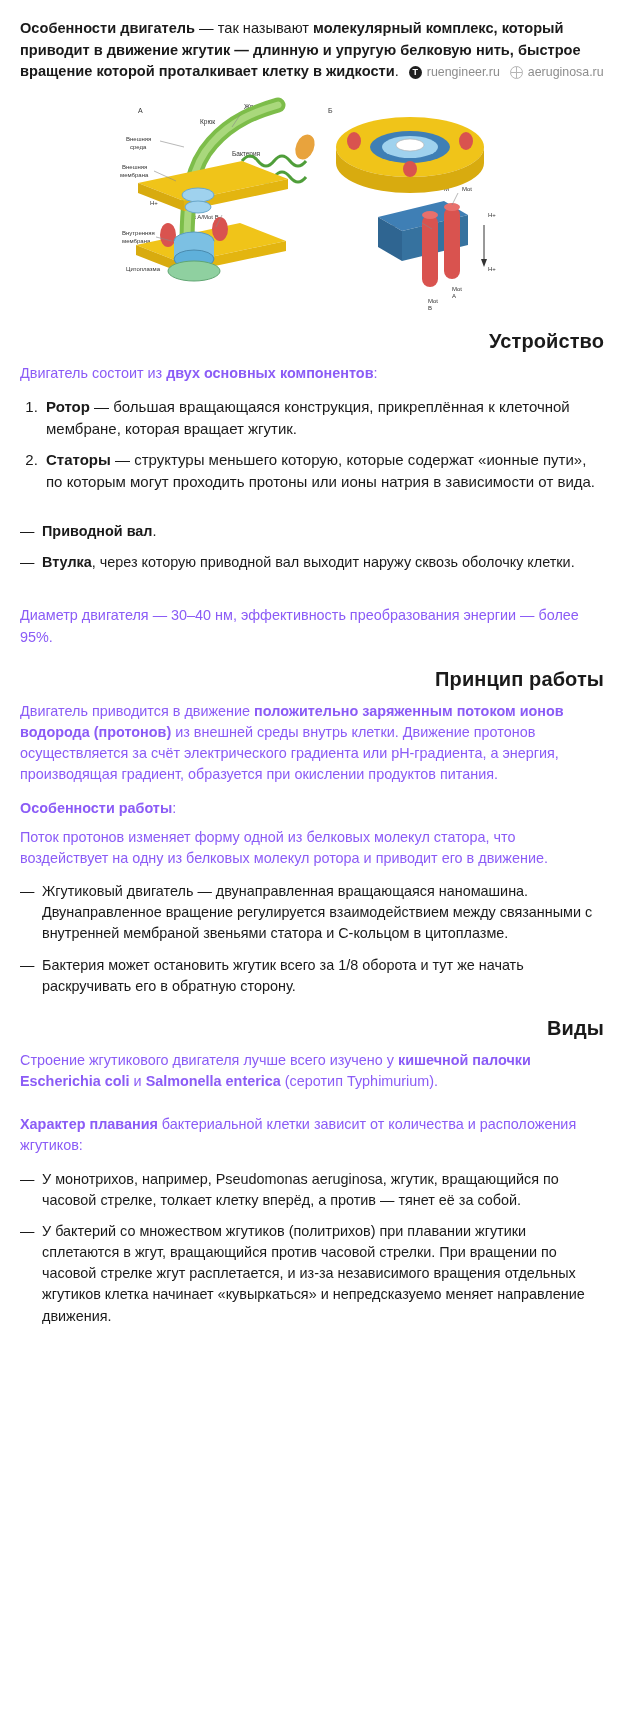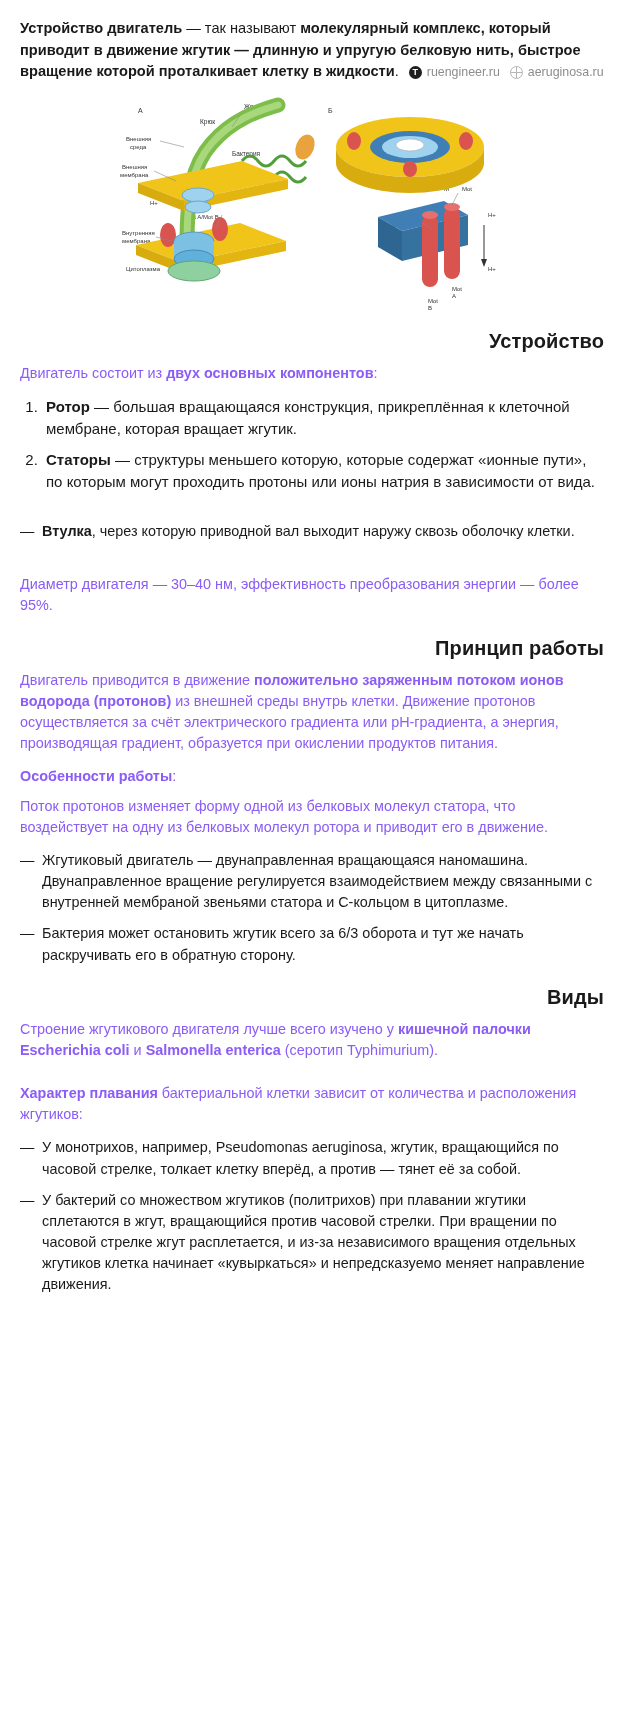--- a/index.html
+++ b/index.html
@@ -136,21 +136,21 @@
   }
   .spacer-sm { height: 10px; }
   .spacer-md { height: 18px; }
 </style>
 </head>
 <body>
 
 <div class="page">
 
   <p class="lead">
-    <b>Устройство двигатель</b><span> — так называют </span><b>молекулярный комплекс, который приводит в движение жгутик — длинную и упругую белковую нить, быстрое вращение которой проталкивает клетку в жидкости</b><span>.</span>
+    <b>Особенности двигатель</b><span> — так называют </span><b>молекулярный комплекс, который приводит в движение жгутик — длинную и упругую белковую нить, быстрое вращение которой проталкивает клетку в жидкости</b><span>.</span>
     <span class="sources">
       <span class="source">
         <span class="src-badge">T</span>
         <span>ruengineer.ru</span>
       </span>
       <span class="source">
         <span class="src-globe"></span>
         <span>aeruginosa.ru</span>
       </span>
     </span>
@@ -260,20 +260,23 @@
     <li>
       <b>Статоры</b><span> — структуры меньшего которую, которые содержат «ионные пути», по которым могут проходить протоны или ионы натрия в зависимости от вида.</span>
     </li>
   </ol>
 
   <div class="spacer-sm"></div>
 
 
   <ul class="dash">
     <li>
+      <b>Приводной вал</b><span>.</span>
+    </li>
+    <li>
       <b>Втулка</b><span>, через которую приводной вал выходит наружу сквозь оболочку клетки.</span>
     </li>
   </ul>
 
   <div class="spacer-md"></div>
 
   <p>Диаметр двигателя — 30–40 нм, эффективность преобразования энергии — более 95%.</p>
 
   <h2>Принцип работы</h2>
 
@@ -282,21 +285,21 @@
   </p>
 
   <p style="margin-bottom:8px;">
     <b>Особенности работы</b><span>:</span>
   </p>
 
   <p>Поток протонов изменяет форму одной из белковых молекул статора, что воздействует на одну из белковых молекул ротора и приводит его в движение.</p>
 
   <ul class="dash">
     <li>Жгутиковый двигатель — двунаправленная вращающаяся наномашина. Двунаправленное вращение регулируется взаимодействием между связанными с внутренней мембраной звеньями статора и С-кольцом в цитоплазме.</li>
-    <li>Бактерия может остановить жгутик всего за 6/3 оборота и тут же начать раскручивать его в обратную сторону.</li>
+    <li>Бактерия может остановить жгутик всего за 1/8 оборота и тут же начать раскручивать его в обратную сторону.</li>
   </ul>
 
   <h2>Виды</h2>
 
   <p>
     <span>Строение жгутикового двигателя лучше всего изучено у </span><b>кишечной палочки Escherichia coli</b><span> и </span><b>Salmonella enterica</b><span> (серотип Typhimurium).</span>
   </p>
 
   <div class="spacer-sm"></div>
 

